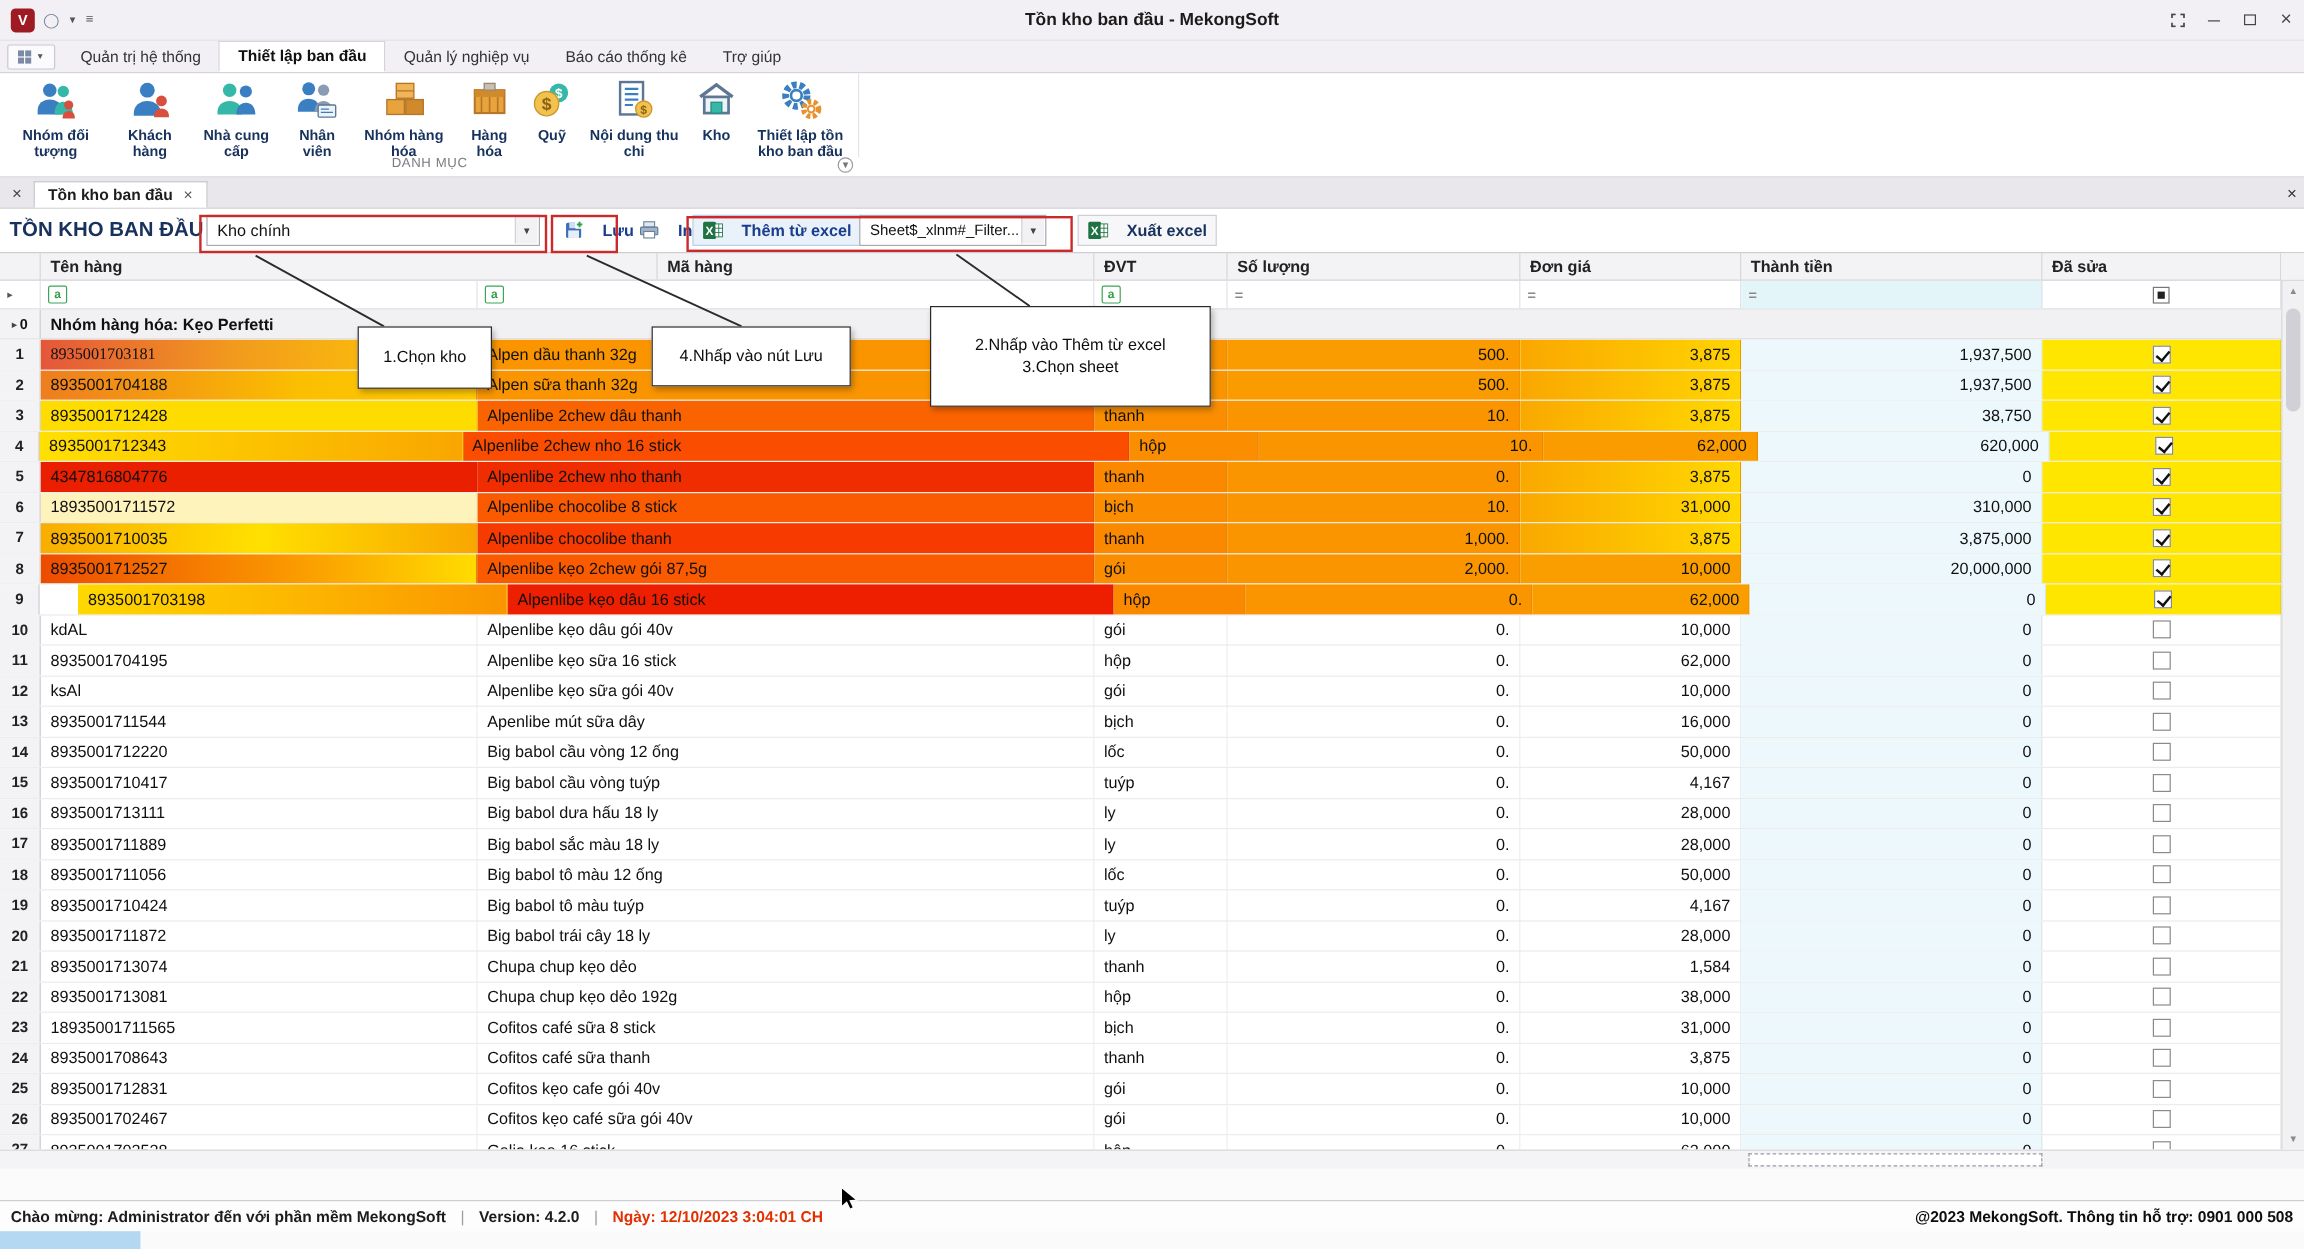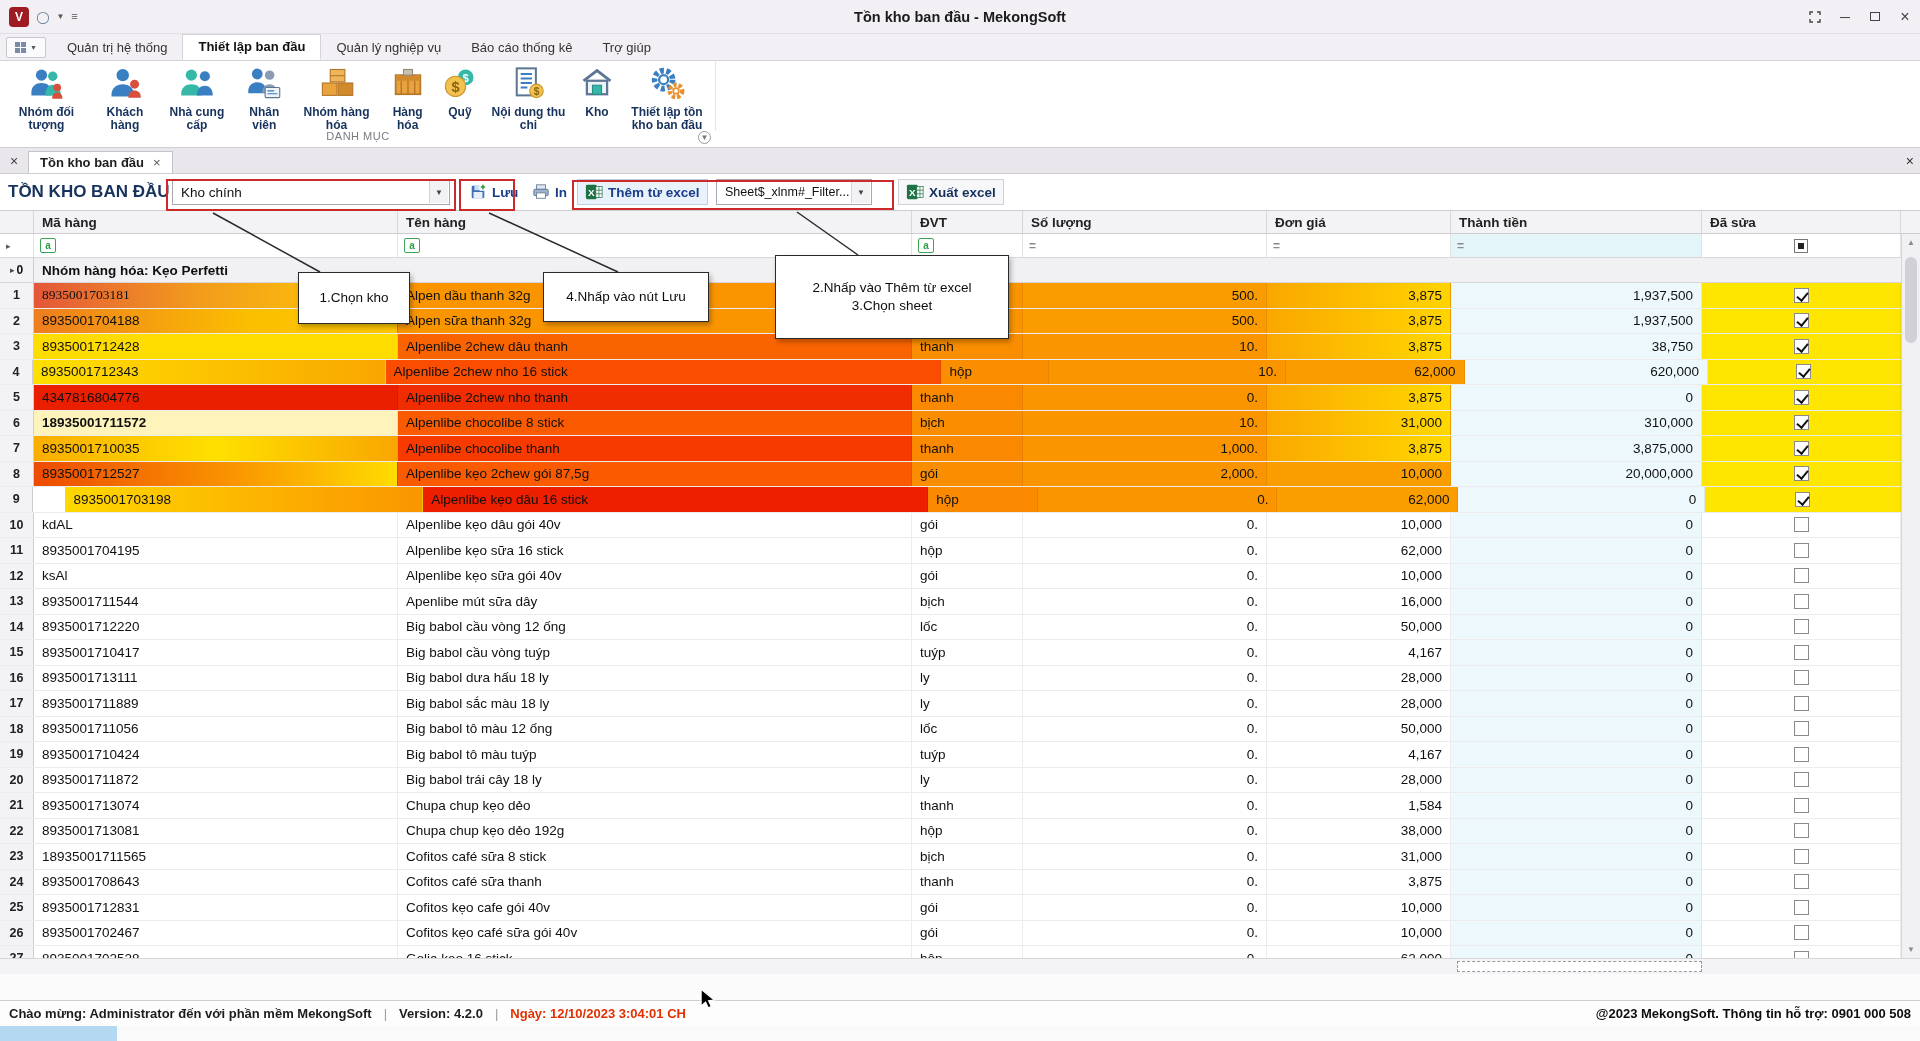--- a/index.html
+++ b/index.html
@@ -42,21 +42,21 @@
   .doc-tab .x { font-weight:normal; color:#555; }
   .dt-close-right { position:absolute; right:6px; top:0; height:100%; display:flex; align-items:center; color:#333; font-size:14px; }
 
   
   .toolbar { height:36px; background:#fff; position:relative; }
   .page-title { position:absolute; left:8px; top:8px; font-size:17px; font-weight:bold; color:#17325c; }
   .combo { position:absolute; background:#fff; border:1px solid #a9a7af; font-size:13.5px; display:flex; align-items:center; padding:0 24px 0 8px; white-space:nowrap; overflow:hidden; }
   .combo .caret { position:absolute; right:1px; top:1px; bottom:1px; width:19px; background:#f2f1f4; border-left:1px solid #d5d3d9; display:flex; align-items:center; justify-content:center; color:#444; font-size:8px; }
   #combo-warehouse { left:172px; top:5px; width:278px; height:26px; }
   #combo-sheet { left:716px; top:5px; width:156px; height:26px; }
-  .tbtn { position:absolute; top:5px; height:26px; display:flex; align-items:center; gap:5px; font-size:13.5px; font-weight:bold; color:#1a3e8c; padding:0 7px; border:1px solid transparent; background:transparent; }
+  .tbtn { position:absolute; top:5px; height:26px; display:flex; align-items:center; gap:15px; font-size:13.5px; font-weight:bold; color:#1a3e8c; padding:0 7px; border:1px solid transparent; background:transparent; }
   #btn-luu { left:461px; }
   #btn-in  { left:524px; }
   #btn-them { left:577px; background:#e9f1fb; border-color:#b9d0e8; }
   #btn-xuat { left:898px; color:#17325c; border-color:#cfcfd6; background:#f7f7fa; }
   .tbtn svg { width:18px; height:18px; }
 
   .ann-rect { position:absolute; border:2px solid #cc2a2a; z-index:40; pointer-events:none; }
 
   
   .grid-header { height:24px; display:flex; background:#f3f2f4; border-top:1px solid #cfcdd2; border-bottom:1px solid #cfcdd2; }
@@ -314,22 +314,22 @@
           <text x="7" y="14.5" font-size="11" font-weight="bold" text-anchor="middle" fill="#fff">X</text>
           <rect x="12" y="4" width="7" height="12" fill="#fff" stroke="#1f7244" stroke-width="0.8"></rect>
           <path d="M12 8h7M12 12h7M15.5 4v12" stroke="#1f7244" stroke-width="0.8"></path>
         </svg>
       <span>Xuất excel</span>
     </button>
   </div>
 
   <div id="grid-header" class="grid-header">
       <div class="gh-cell" style="width: 34px;"></div>
+      <div class="gh-cell" style="width: 514px;">Tên hàng</div>
       <div class="gh-cell" style="width: 364px;">Mã hàng</div>
-      <div class="gh-cell" style="width: 514px;">Tên hàng</div>
       <div class="gh-cell" style="width: 111px;">ĐVT</div>
       <div class="gh-cell" style="width: 244px;">Số lượng</div>
       <div class="gh-cell" style="width: 184px;">Đơn giá</div>
       <div class="gh-cell" style="width: 251px;">Thành tiền</div>
       <div class="gh-cell" style="width: 199px;">Đã sửa</div>
       <div class="gh-corner"></div>
     </div>
   <div id="filter-row" class="filter-row">
       <div class="f-cell" style="width: 34px;">
         <span style="font-size:9px;color:#555;">▸</span>
@@ -423,21 +423,21 @@
         <div class="cell " style="width: 111px; background: rgb(250, 137, 0);">thanh</div>
         <div class="cell num" style="width: 244px; background: rgb(250, 149, 0);">0.</div>
         <div class="cell num" style="width: 184px; background: linear-gradient(90deg, rgb(250, 168, 0), rgb(255, 216, 0));">3,875</div>
         <div class="cell num tt-cell" style="width: 251px;">0</div>
         <div class="cell " style="width: 199px; background: rgb(255, 230, 0);">
           <span class="checkbox checked"></span>
         </div>
       </div>
       <div class="grid-row">
         <div class="cell gut">6</div>
-        <div class="cell " style="width: 364px; background: rgb(253, 243, 187); font-weight: bold;">18935001711572</div>
+        <div class="cell " style="width: 364px; background: rgb(253, 243, 187);">18935001711572</div>
         <div class="cell " style="width: 514px; background: rgb(250, 90, 0);">Alpenlibe chocolibe 8 stick</div>
         <div class="cell " style="width: 111px; background: rgb(250, 142, 0);">bịch</div>
         <div class="cell num" style="width: 244px; background: rgb(250, 149, 0);">10.</div>
         <div class="cell num" style="width: 184px; background: linear-gradient(90deg, rgb(250, 168, 0), rgb(255, 216, 0));">31,000</div>
         <div class="cell num tt-cell" style="width: 251px;">310,000</div>
         <div class="cell " style="width: 199px; background: rgb(255, 230, 0);">
           <span class="checkbox checked"></span>
         </div>
       </div>
       <div class="grid-row">

